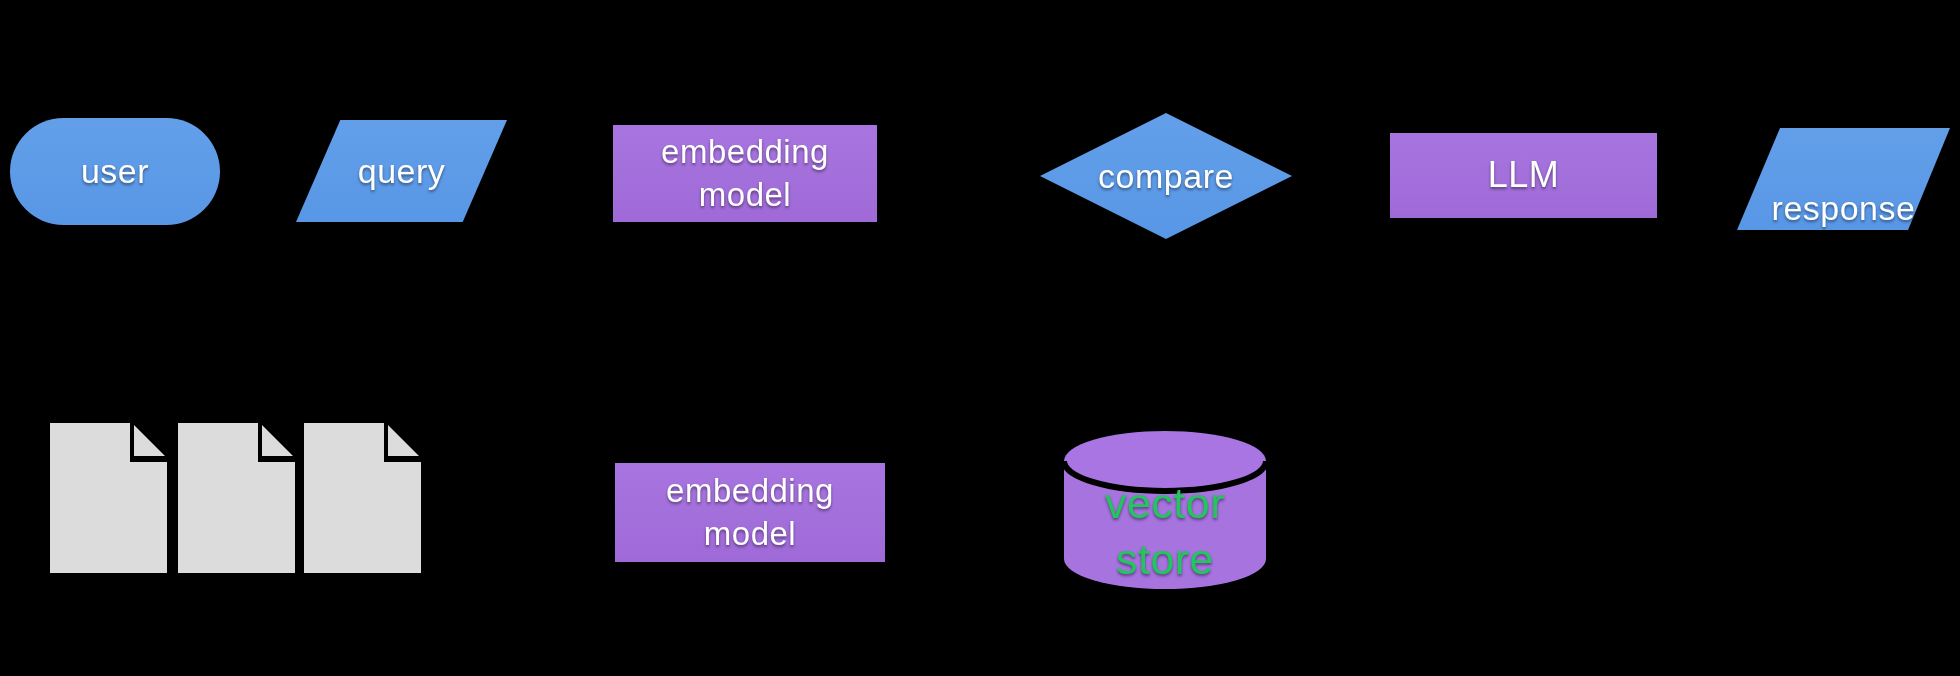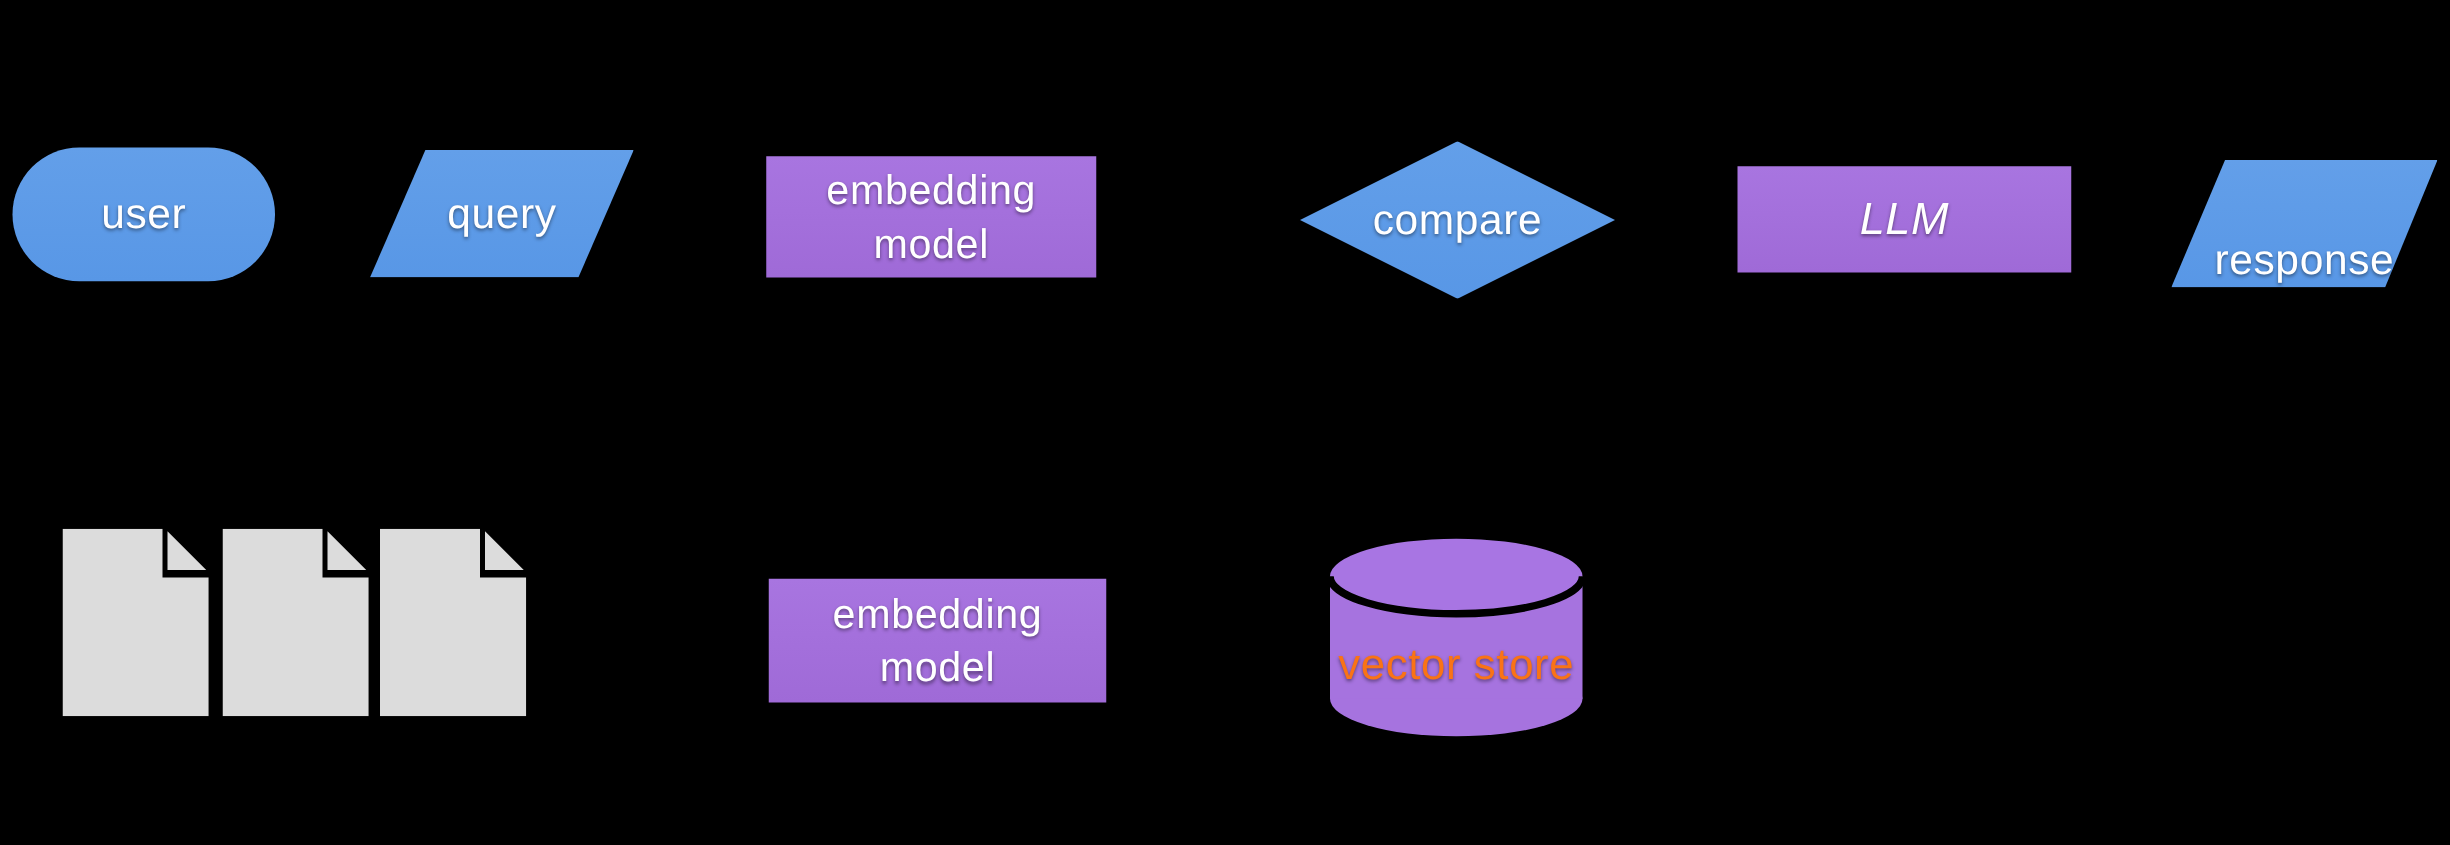--- a/index.html
+++ b/index.html
@@ -18,33 +18,33 @@
     background:linear-gradient(#639fe9,#5897e6);}
   #n-query{left:296px;top:120px;width:211px;height:102px;
     background:linear-gradient(#639fe9,#5897e6);
     clip-path:polygon(21% 0,100% 0,79% 100%,0 100%);}
   #n-emb1{left:613px;top:125px;width:264px;height:97px;font-size:33px;
     background:linear-gradient(#a875e0,#9f6ad7);}
   #n-compare{left:1040px;top:113px;width:252px;height:126px;
     background:linear-gradient(#639fe9,#5897e6);
     clip-path:polygon(50% 0,100% 50%,50% 100%,0 50%);}
   #n-llm{left:1390px;top:133px;width:267px;height:85px;font-size:36px;
-    background:linear-gradient(#a875e0,#9f6ad7);font-style:italic;}
+    background:linear-gradient(#a875e0,#9f6ad7);}
   #n-response{left:1737px;top:128px;width:213px;height:102px;
     background:linear-gradient(#639fe9,#5897e6);
     clip-path:polygon(20.2% 0,100% 0,80.3% 100%,0 100%);align-items:flex-end;}
   
   .doc{position:absolute;top:423px;width:117px;height:150px;}
   #doc1{left:50px;} #doc2{left:178px;} #doc3{left:304px;}
   #n-emb2{left:615px;top:463px;width:270px;height:99px;font-size:33px;
     background:linear-gradient(#a875e0,#9f6ad7);}
   #n-vstore{left:1063px;top:430px;width:204px;height:161px;background:transparent;}
   #n-vstore svg{position:absolute;left:0;top:0;}
   #n-vstore .cyl-label{
-    position:relative;z-index:2;padding-top:42px;font-size:35px;color:#f97316;
+    position:relative;z-index:2;padding-top:42px;font-size:43px;color:#22c55e;
     text-shadow:0 2px 3px rgba(0,0,0,.45);
   }
 </style>
 </head>
 <body>
 
 <div id="stage">
 
   <div class="node" id="n-user">
     <span>user</span>

